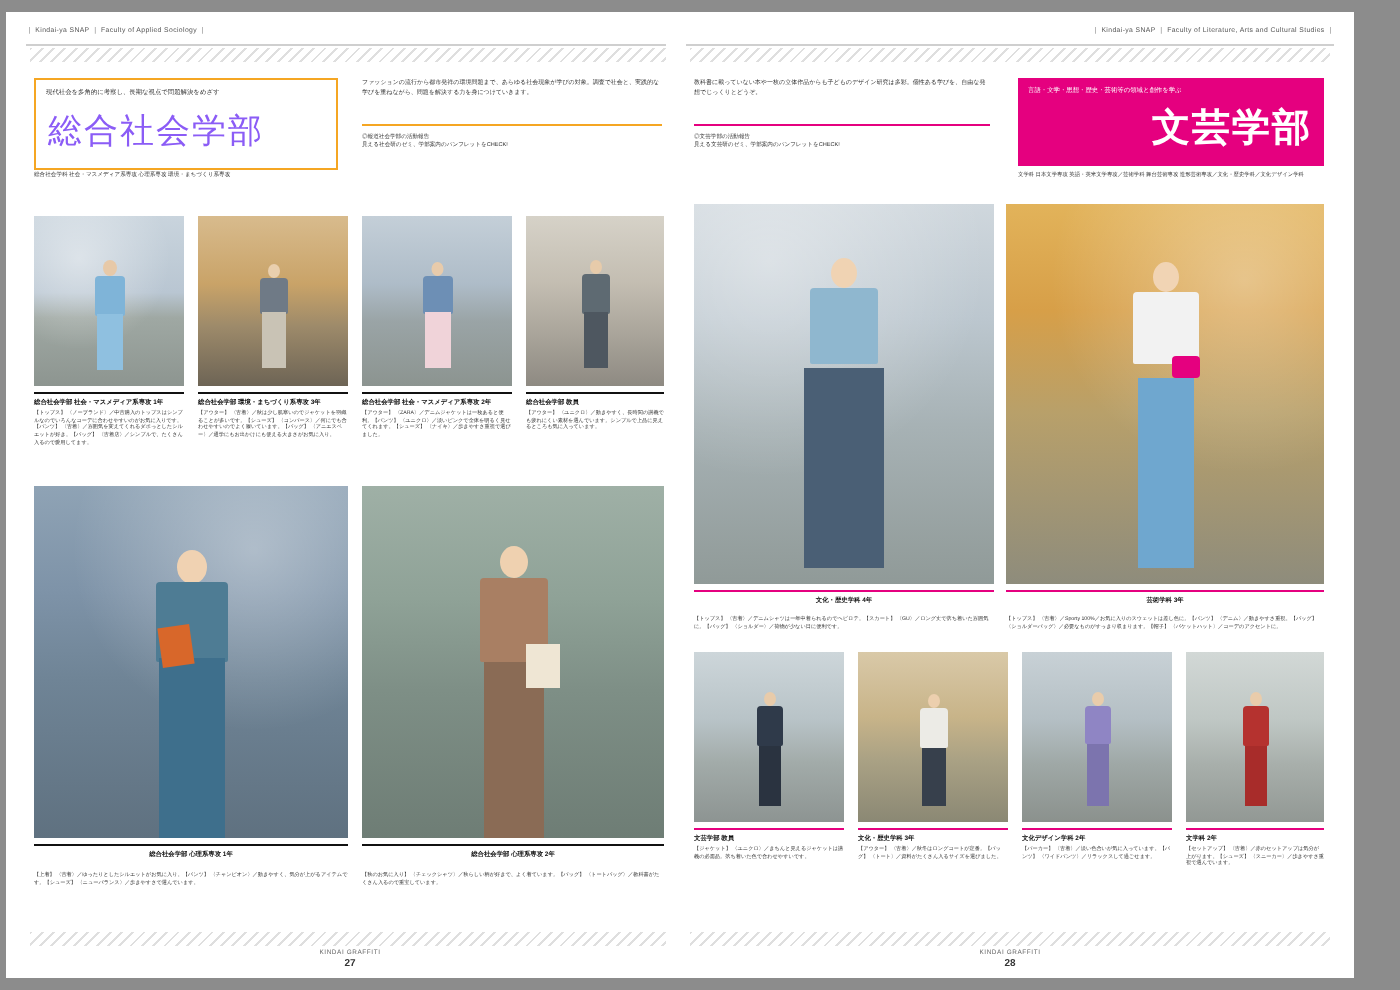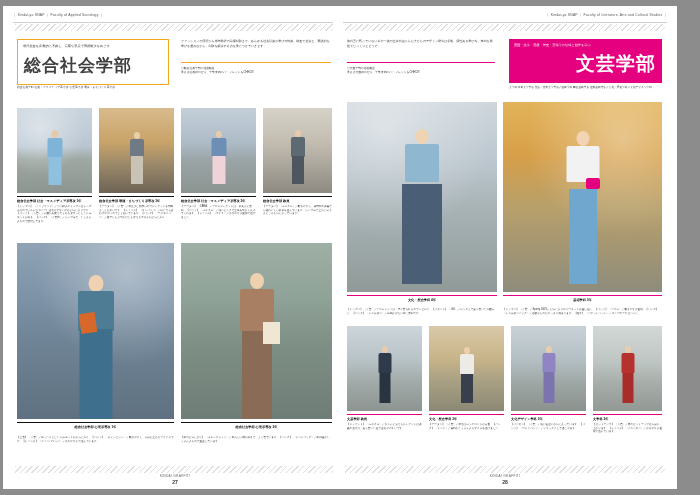--- a/index.html
+++ b/index.html
@@ -16,21 +16,21 @@
   .ftr .ft2{font-size:5px;color:#333;font-weight:bold;margin-top:1px;}
   .wave{position:absolute;left:12px;right:12px;height:7px;background:
      repeating-linear-gradient(135deg,#d9d9d9 0 1px,transparent 1px 4px);
      opacity:.85;}
   .wave.top{top:18px;}
   .wave.bot{bottom:16px;}
 
   
   .titlebox{position:absolute;border:1.2px solid #f5a623;}
   .kicker{font-size:3.6px;color:#333;line-height:1.5;}
-  .bigtitle{font-weight:bold;letter-spacing:1px;color:#404040;text-align:center;}
+  .bigtitle{font-weight:normal;letter-spacing:1px;color:#8b5cf6;text-align:center;}
   .lead{font-size:3.3px;color:#333;line-height:1.55;}
   .note{font-size:3.1px;color:#333;line-height:1.5;}
 
   .card{position:absolute;}
   .photo{width:100%;height:100%;background:#ccc;position:relative;overflow:hidden;}
   .cap{font-size:3.2px;font-weight:bold;color:#111;line-height:1.35;}
   .body{font-size:2.6px;color:#333;line-height:1.45;}
   .rule{border-top:.6px solid #111;}
   .rulep{border-top:.6px solid #e5007f;}
 

